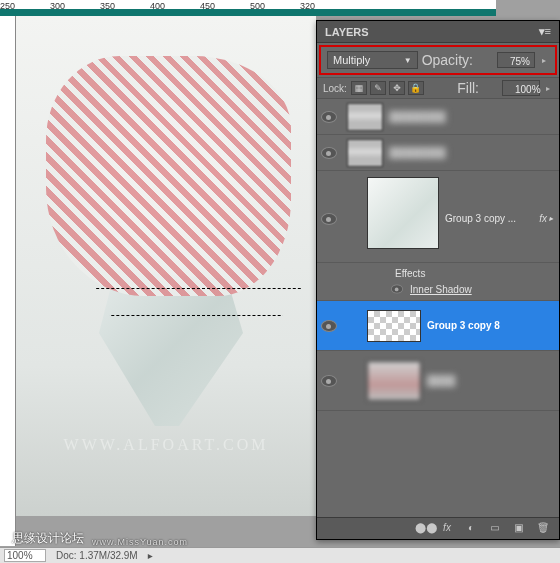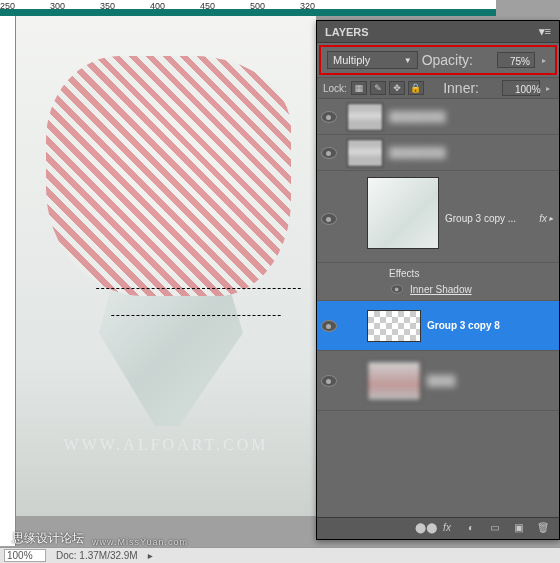--- a/index.html
+++ b/index.html
@@ -49,21 +49,21 @@
   .thumb.small { width: 36px; height: 28px; }
   .thumb.checker { background: repeating-conic-gradient(#ccc 0% 25%, #fff 0% 50%) 0 0 / 12px 12px; }
   .thumb.ice { background: linear-gradient(135deg, #f5f7f6, #d4dfdb 60%, #e8edec); }
   .thumb.blur { background: linear-gradient(180deg, #bdbdbd 20%, #d8d8d8 45%, #bbb 70%); filter: blur(1px); }
   .thumb.blur2 { background: linear-gradient(180deg, #d0d0d0, #c19999 60%, #bdbdbd); filter: blur(2px); }
   .layer-name { font-size: 10px; color: #e6e6e6; white-space: nowrap; }
   .layer-row.selected .layer-name { color: #fff; font-weight: bold; }
   .fx-badge { margin-left: auto; margin-right: 6px; font-style: italic; font-size: 10px; color: #d8d8d8; display: flex; align-items: center; gap: 2px; }
 
   .effects-block { padding: 3px 0 3px 72px; background: #696969; border-bottom: 1px solid #5a5a5a; }
-  .effects-title { font-size: 10px; color: #e2e2e2; padding: 2px 0; }
+  .effects-title { font-size: 10px; color: #e2e2e2; padding: 2px 0; margin-left: 6px; }
   .effect-item { display: flex; align-items: center; gap: 5px; font-size: 10px; color: #e2e2e2; padding: 2px 0; text-decoration: underline; }
   .effect-item .eye-icon { transform: scale(0.75); }
 
   .panel-footer { position: absolute; bottom: 0; left: 0; width: 100%; height: 22px; background: #5a5a5a; border-top: 1px solid #3a3a3a; display: flex; align-items: center; justify-content: flex-end; gap: 8px; padding: 0 8px; }
   .panel-footer span { width: 16px; height: 14px; font-size: 10px; color: #c8c8c8; text-align: center; cursor: pointer; }
 
   .status-bar { position: absolute; bottom: 0; left: 0; width: 560px; height: 16px; background: #e4e4e4; border-top: 1px solid #999; display: flex; align-items: center; font-size: 10px; color: #555; padding: 0 4px; gap: 10px; }
   .zoom-field { width: 42px; background: #fff; border: 1px solid #aaa; height: 13px; padding: 0 2px; }
   .status-doc { filter: blur(0.4px); }
   .credit { position: absolute; bottom: 16px; left: 12px; font-size: 12px; color: #fff; text-shadow: 0 0 2px #000; }
@@ -116,21 +116,21 @@
 
   <div class="lock-row">
     <span class="lock-label">Lock:</span>
     <div class="lock-icons">
       <span>▦</span>
       <span>✎</span>
       <span>✥</span>
       <span>🔒</span>
     </div>
     <div class="fill-group">
-      <span class="opacity-label">Inner:</span>
+      <span class="opacity-label">Fill:</span>
       <div class="num-field">
           <span>100%</span>
         </div>
       <span class="flyout">▸</span>
     </div>
   </div>
 
   <div class="layer-list">
 
     <div class="layer-row">

